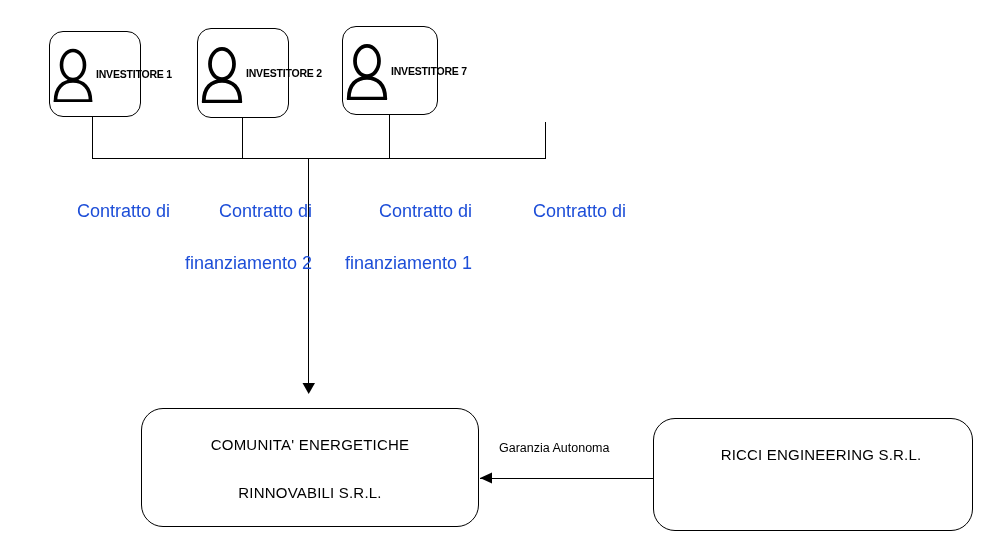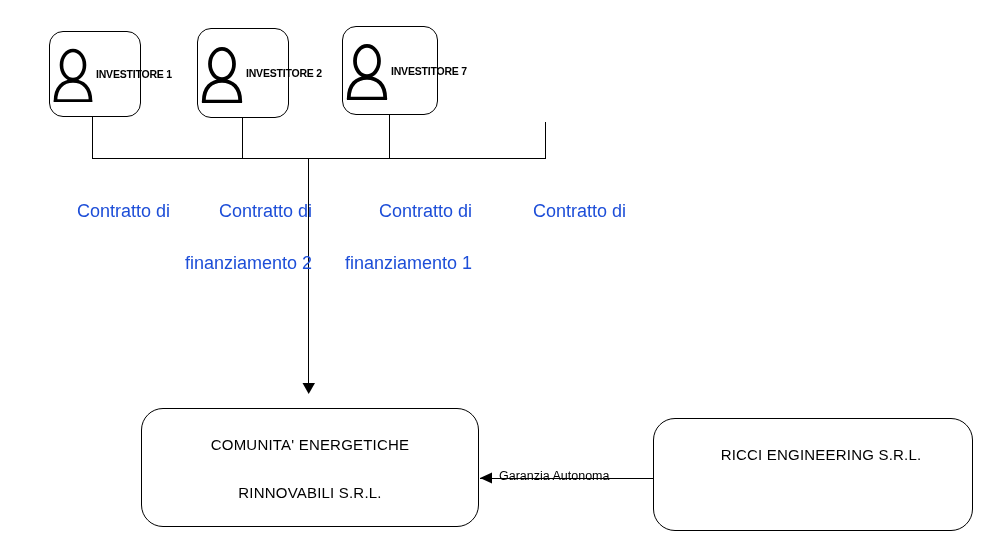--- a/index.html
+++ b/index.html
@@ -87,21 +87,20 @@
     letter-spacing: 0.2px;
     white-space: pre-line;
   }
 
   
   .arrow-label {
     position: absolute;
     font-size: 12.5px;
     line-height: 1.2;
     white-space: nowrap;
-    margin-top: 28px;
   }
 
   svg.overlay {
     position: absolute;
     left: 0;
     top: 0;
     width: 1003px;
     height: 558px;
     pointer-events: none;
   }

